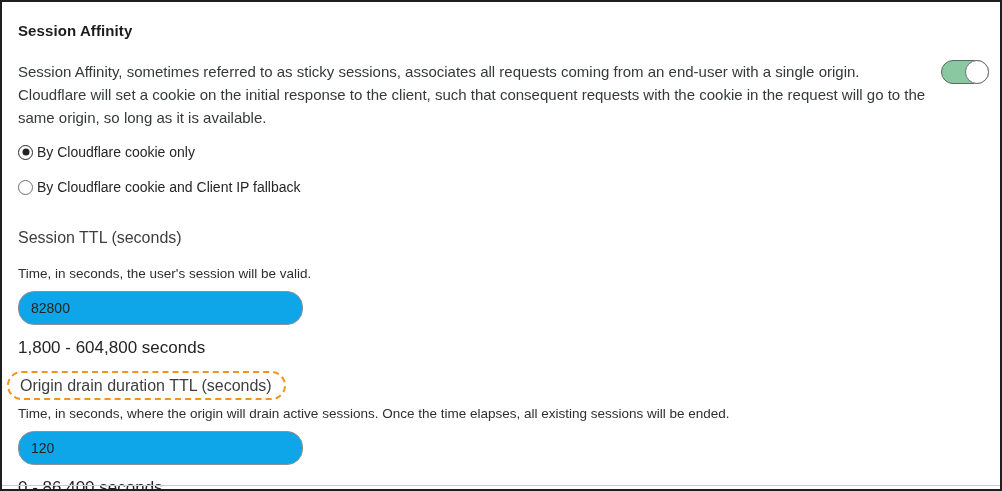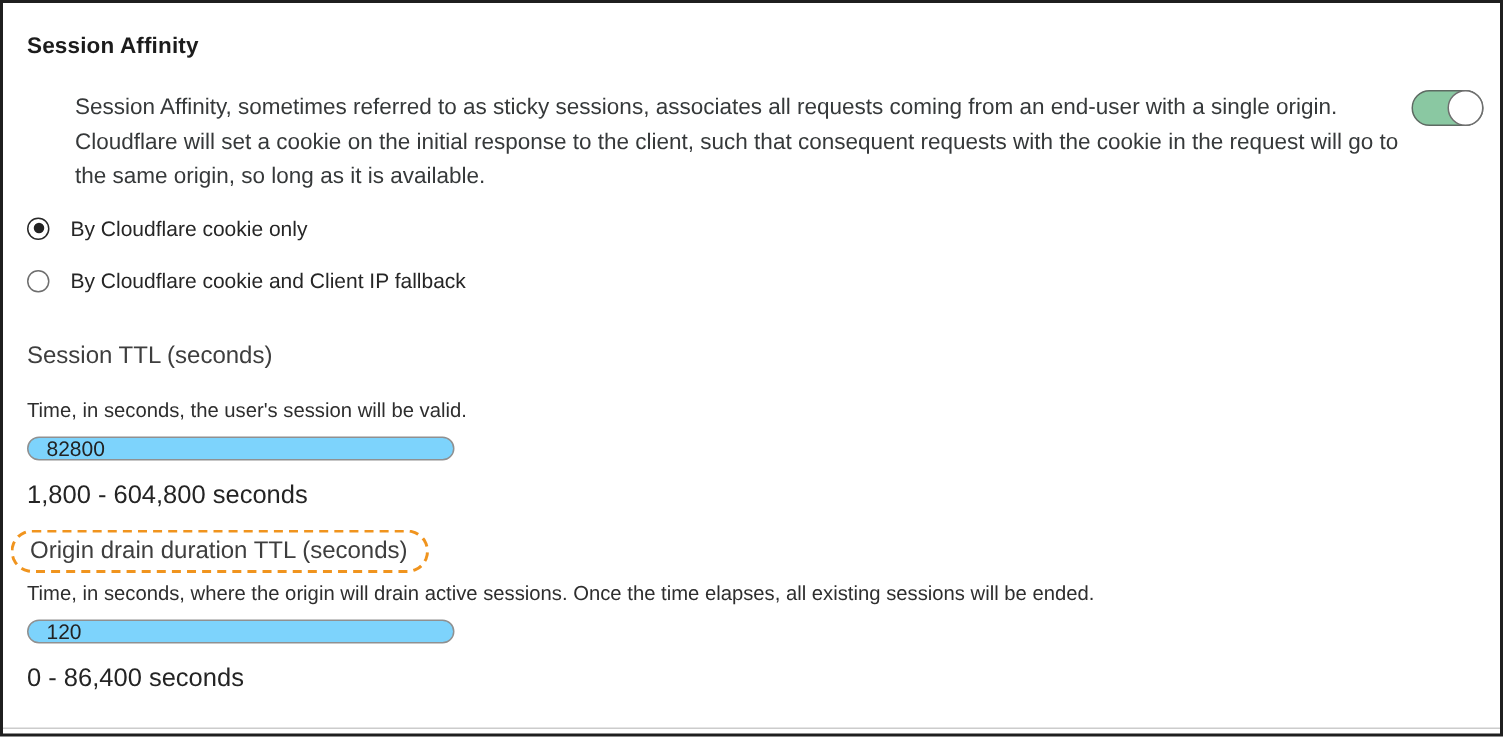--- a/index.html
+++ b/index.html
@@ -20,21 +20,20 @@
     color: #1c1c1c;
     letter-spacing: .1px;
   }
 
   .desc-row { display: flex; align-items: flex-start; margin-top: 21px; }
   .desc {
     width: 908px;
     font-size: 15px;
     line-height: 23px;
     color: #36393a;
-    margin-left: 32px;
   }
   .toggle {
     margin-left: auto;
     margin-right: -5px;
     margin-top: 0px;
     width: 48px; height: 24px;
     border-radius: 12px;
     background: #8ac8a2;
     border: 1px solid #5d6a62;
     position: relative;
@@ -47,21 +46,21 @@
     width: 24px; height: 24px;
     border-radius: 50%;
     background: #ffffff;
     border: 1px solid #6f6f6f;
   }
 
   .radio-group { margin-top: 15px; }
   .radio-row {
     display: flex;
     align-items: center;
-    gap: 14px;
+    gap: 4px;
     margin-bottom: 19px;
     cursor: pointer;
     width: fit-content;
   }
   .radio {
     width: 15px; height: 15px;
     border-radius: 50%;
     border: 1.5px solid #6e6e6e;
     background: #fff;
     position: relative;
@@ -87,28 +86,28 @@
   .field-label-1 { margin-top: 33px; }
   .helper {
     margin-top: 18px;
     font-size: 13.5px;
     line-height: 17px;
     color: #2e2e2e;
   }
   .ttl-input {
     display: block;
     margin-top: 9px;
-    width: 285px; height: 16px;
+    width: 285px; height: 34px;
     border: 1px solid #909090;
     border-radius: 16px;
     padding: 0 12px;
     font-family: "Liberation Sans", sans-serif;
     font-size: 14px;
     color: #222222;
-    background: #7dd3fc;
+    background: #0ea5e9;
     outline: none;
   }
   .range {
     margin-top: 13px;
     font-size: 17px;
     color: #242424;
   }
 
   .annot-wrap {
     display: inline-block;

